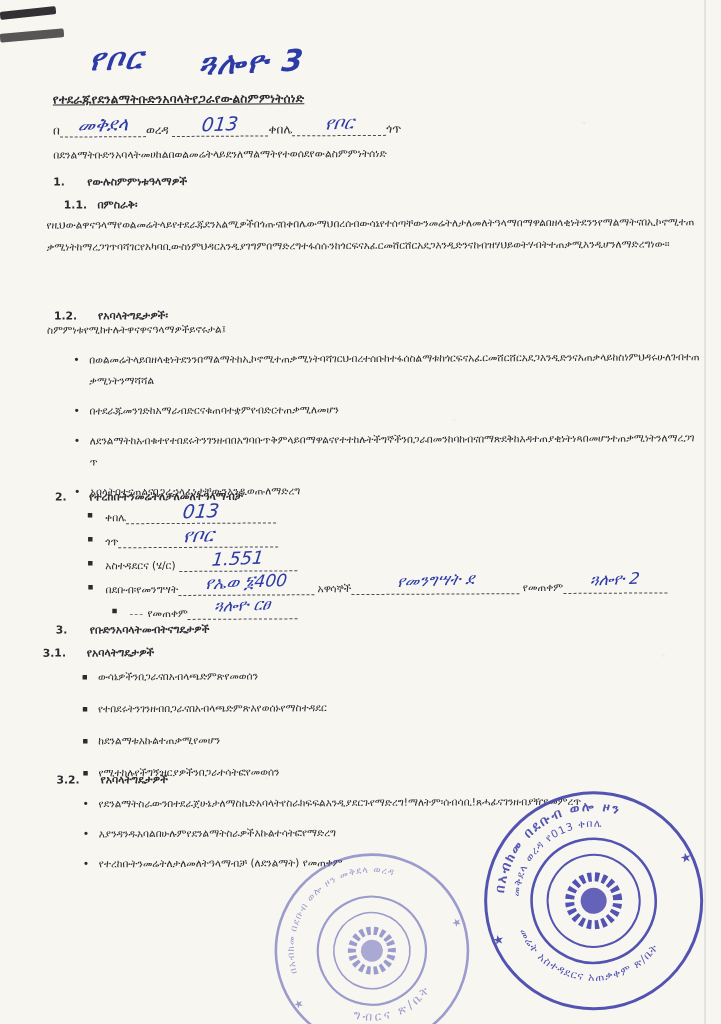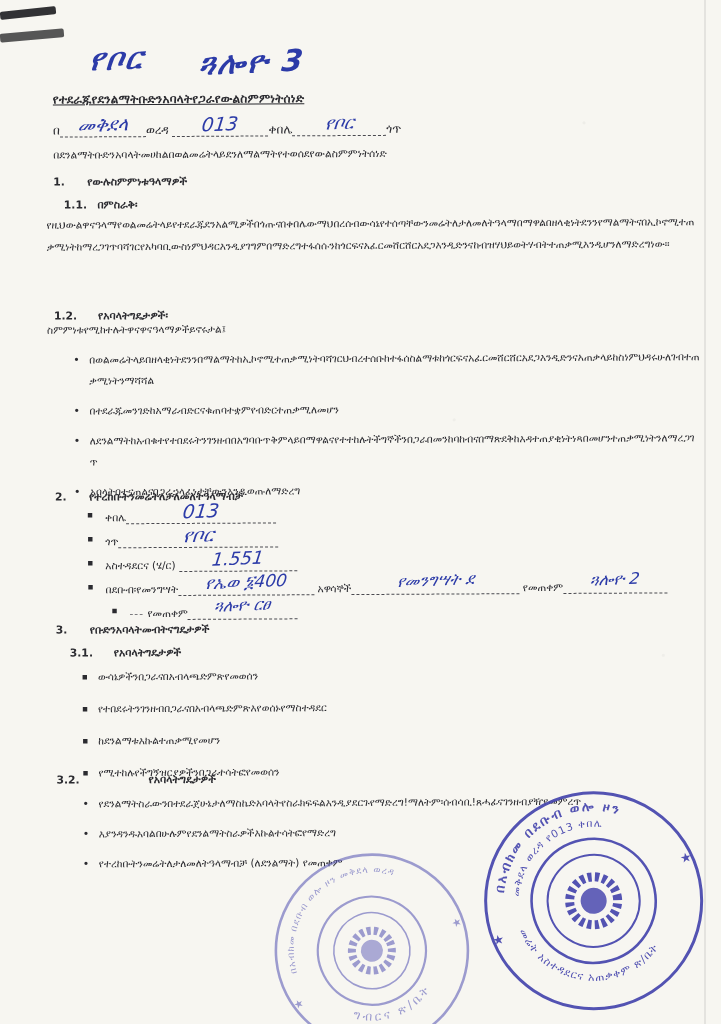--- a/index.html
+++ b/index.html
@@ -111,33 +111,33 @@
       <div class="frow" style="margin-left:24px;">
         <span class="leader">---</span> <span>የመጠቀም</span><span class="fill" style="width:110px;"><span class="hw" style="font-size:16px;">ጓሎዮ ርፀ</span></span>
       </div>
     </div>
 
     <div class="hrow" style="left:55px;top:622px;">
       <span class="hnum">3.</span>
       <span>የቡድንአባላትመብትናግዴታዎች</span>
     </div>
 
-    <div class="hrow" style="left:69px;top:645px;">
+    <div class="hrow" style="left:42px;top:645px;">
       <span class="hnum-sub">3.1.</span>
       <span>የአባላትግዴታዎች</span>
     </div>
 
     <ul class="blt sq" style="left:97px;top:665px;width:600px;">
       <li style="margin-bottom:11px;">ውሳኔዎችንበጋራናበአብላጫድምጽየመወሰን</li>
       <li style="margin-bottom:11px;">የተበደሩትንገንዘብበጋራናበአብላጫድምጽእየወሰኑየማስተዳደር</li>
       <li style="margin-bottom:11px;">ከደንልማቱእኩልተጠቃሚየመሆን</li>
       <li>የሚተከሉየችግኝዝርያዎችንበጋራተሳትፎየመወሰን</li>
     </ul>
 
-    <div class="hrow" style="left:55px;top:772px;gap:48px;">
+    <div class="hrow" style="left:55px;top:772px;">
       <span class="hnum-sub">3.2.</span>
       <span>የአባላትግዴታዎች</span>
     </div>
 
     <ul class="blt" style="left:97px;top:792px;width:606px;">
       <li>የደንልማትስራውንበተደራጀሁኔታለማስኬድአባላትየስራክፍፍልእንዲያደርጉየማድረግ!ማለትም፡ሰብሳቢ!ጸሓፊናገንዘብያዥየመምረጥ</li>
       <li>እያንዳንዱአባልበሁሉምየደንልማትስራዎችእኩልተሳትፎየማድረግ</li>
       <li>የተረከቡትንመሬትለታለመለትዓላማብቻ (ለደንልማት) የመጠቀም</li>
     </ul>
 

